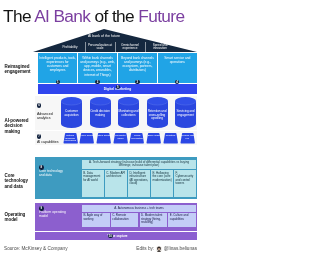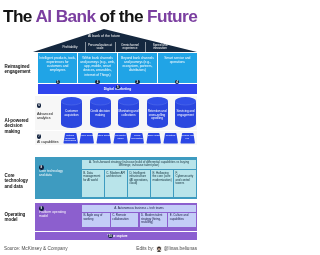--- a/index.html
+++ b/index.html
@@ -1,18 +1,18 @@
 <!DOCTYPE html>
 <html><head>
 <meta charset="utf-8">
 <style>
   html,body{margin:0;padding:0;}
   body{width:200px;height:255px;background:#ffffff;font-family:"Liberation Sans",sans-serif;overflow:hidden;position:relative;
        -webkit-font-smoothing:antialiased;}
-  .title{position:absolute;left:3px;top:7px;font-size:17.3px;font-weight:bold;color:#141414;letter-spacing:-0.62px;white-space:nowrap;line-height:18px;}
+  .title{position:absolute;left:3px;top:7px;font-size:17.3px;font-weight:normal;color:#141414;letter-spacing:-0.62px;white-space:nowrap;line-height:18px;}
   .title .p{color:#7B3FA0;}
 
   
   .pyr{position:absolute;left:0;top:0;width:200px;height:255px;pointer-events:none;}
   .pyrtop{position:absolute;left:60px;top:34.3px;width:88px;text-align:center;font-size:3.5px;color:#ffffff;letter-spacing:0.02px;}
   .pyrrow{position:absolute;left:55px;top:42.8px;width:120px;height:9px;display:flex;color:#fff;}
   .pyrcell{flex:1;display:flex;align-items:center;justify-content:center;text-align:center;font-size:3.05px;line-height:3.5px;position:relative;padding:0 1.5px;box-sizing:border-box;}
   .pyrcell+.pyrcell:before{content:"";position:absolute;left:0;top:-1px;bottom:-1px;width:0.5px;background:rgba(255,255,255,.5);}
 
   

